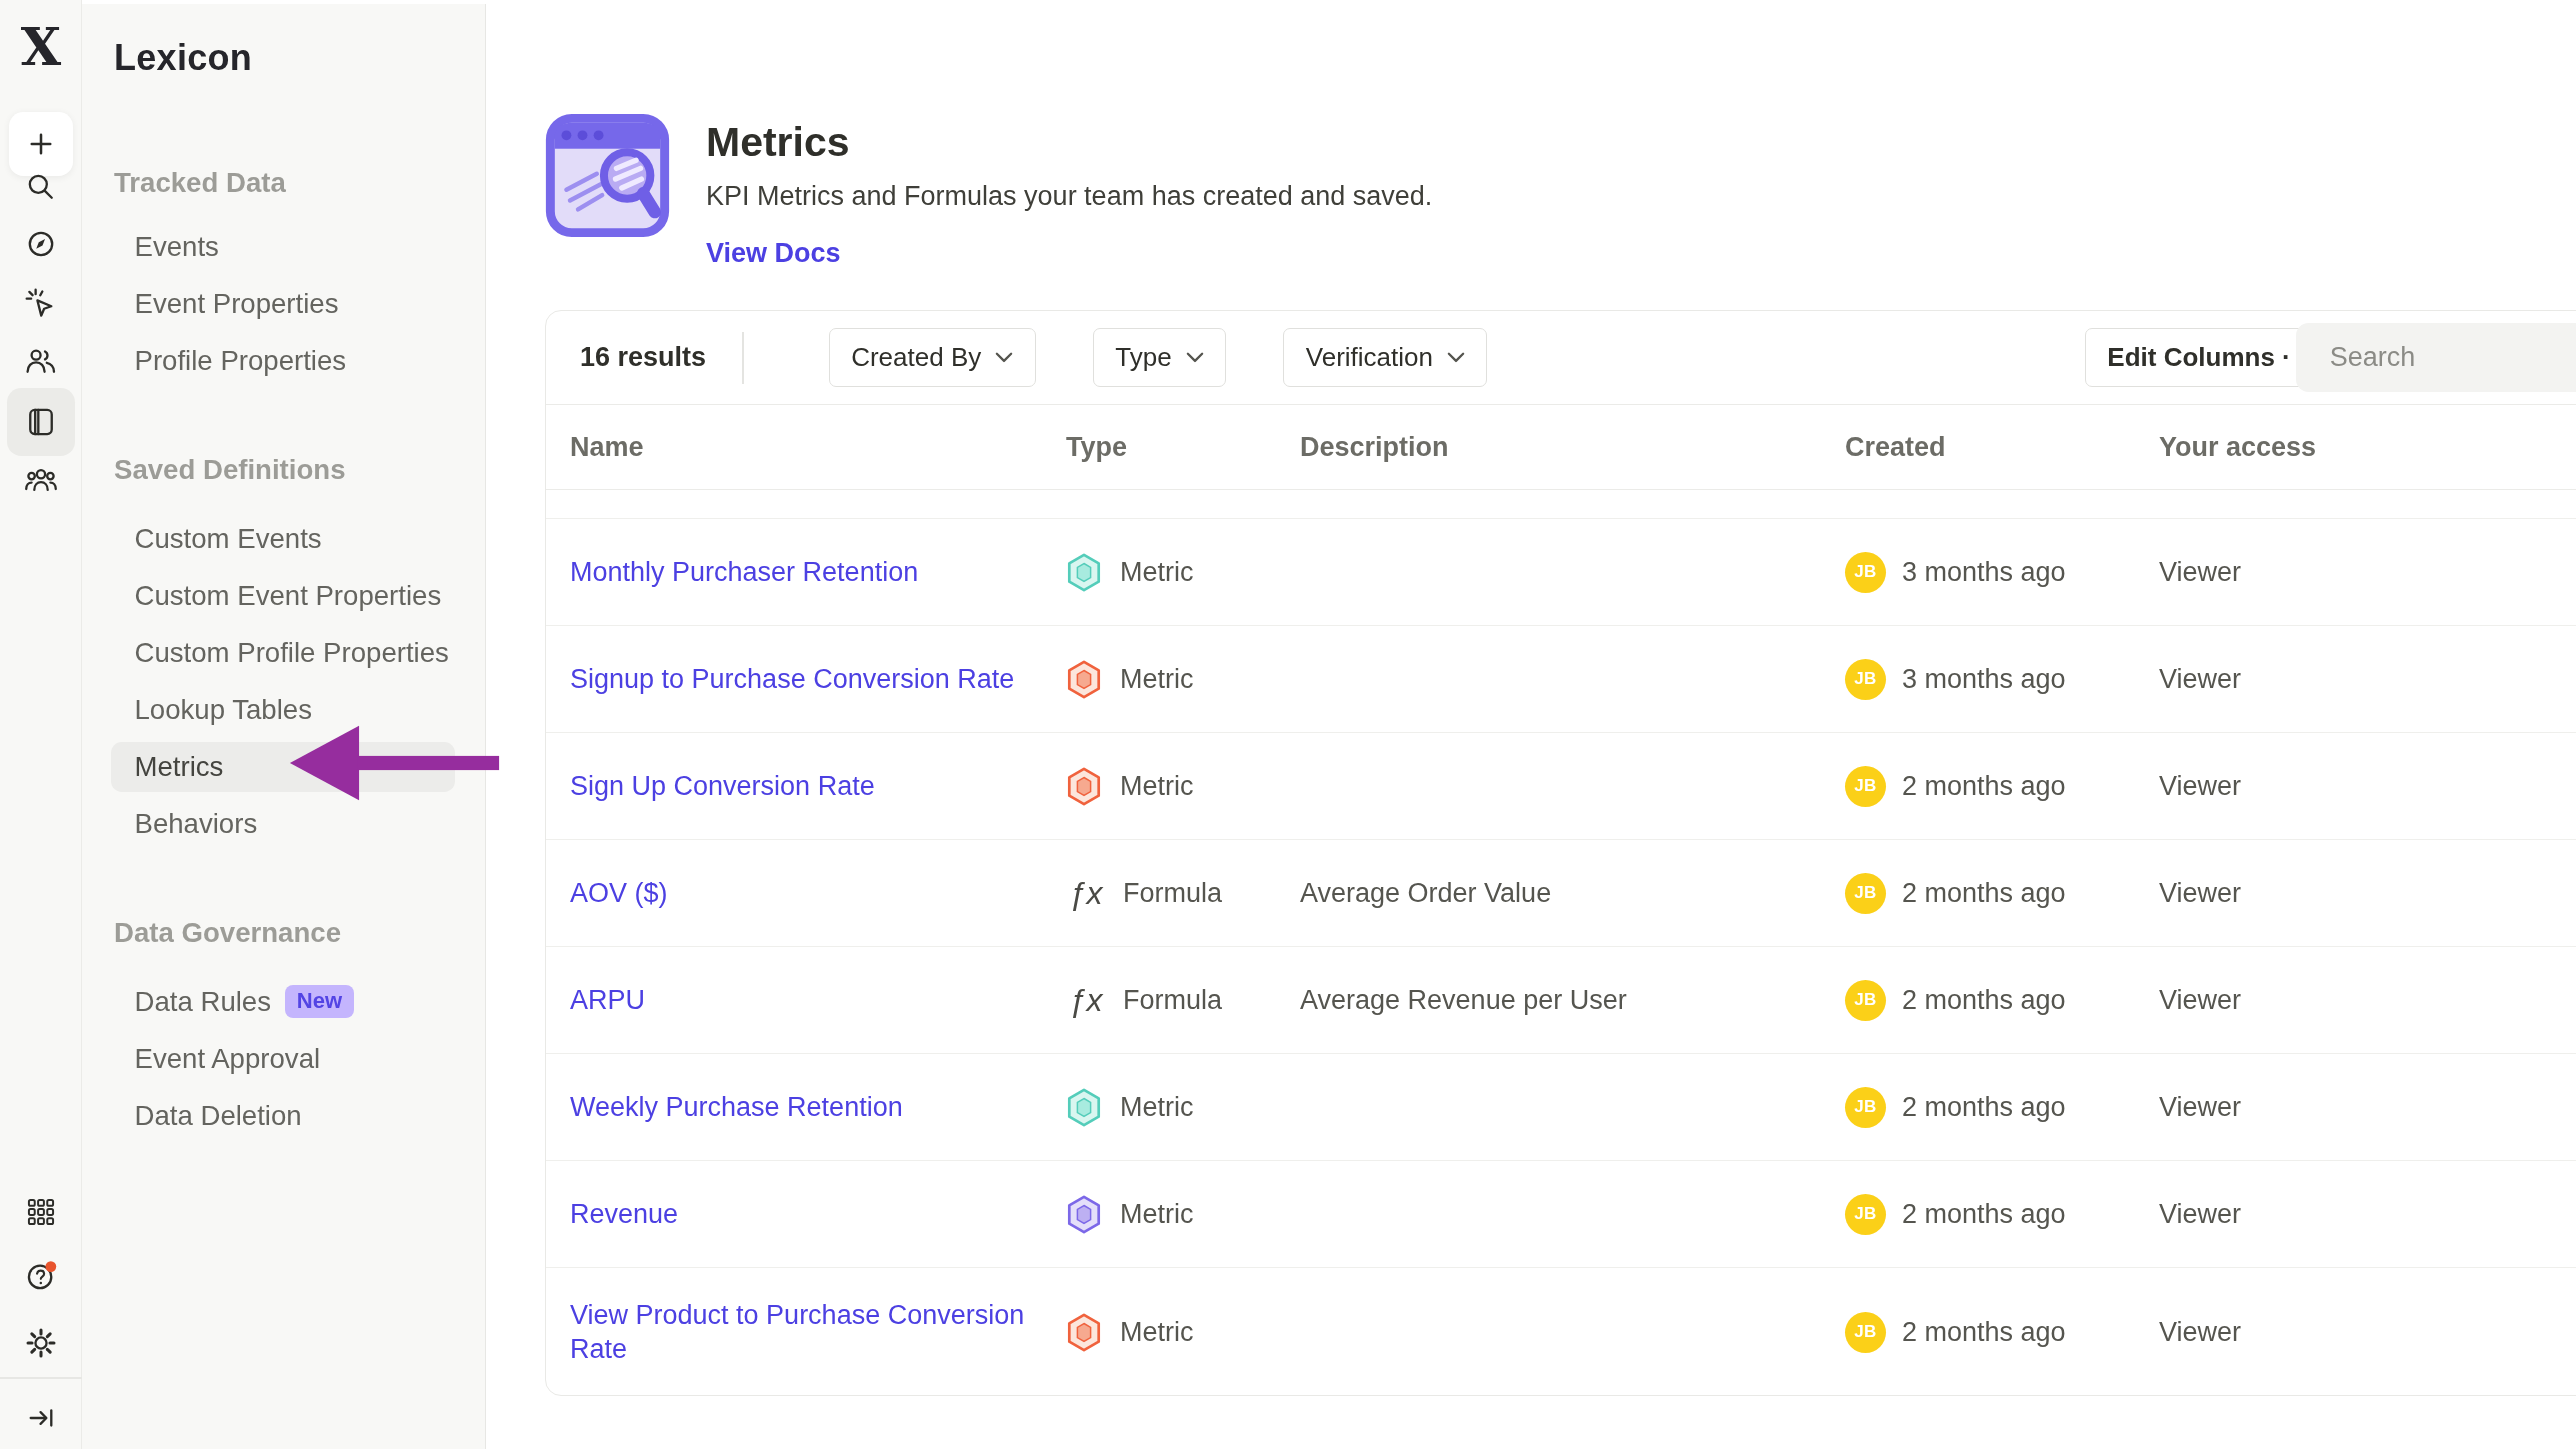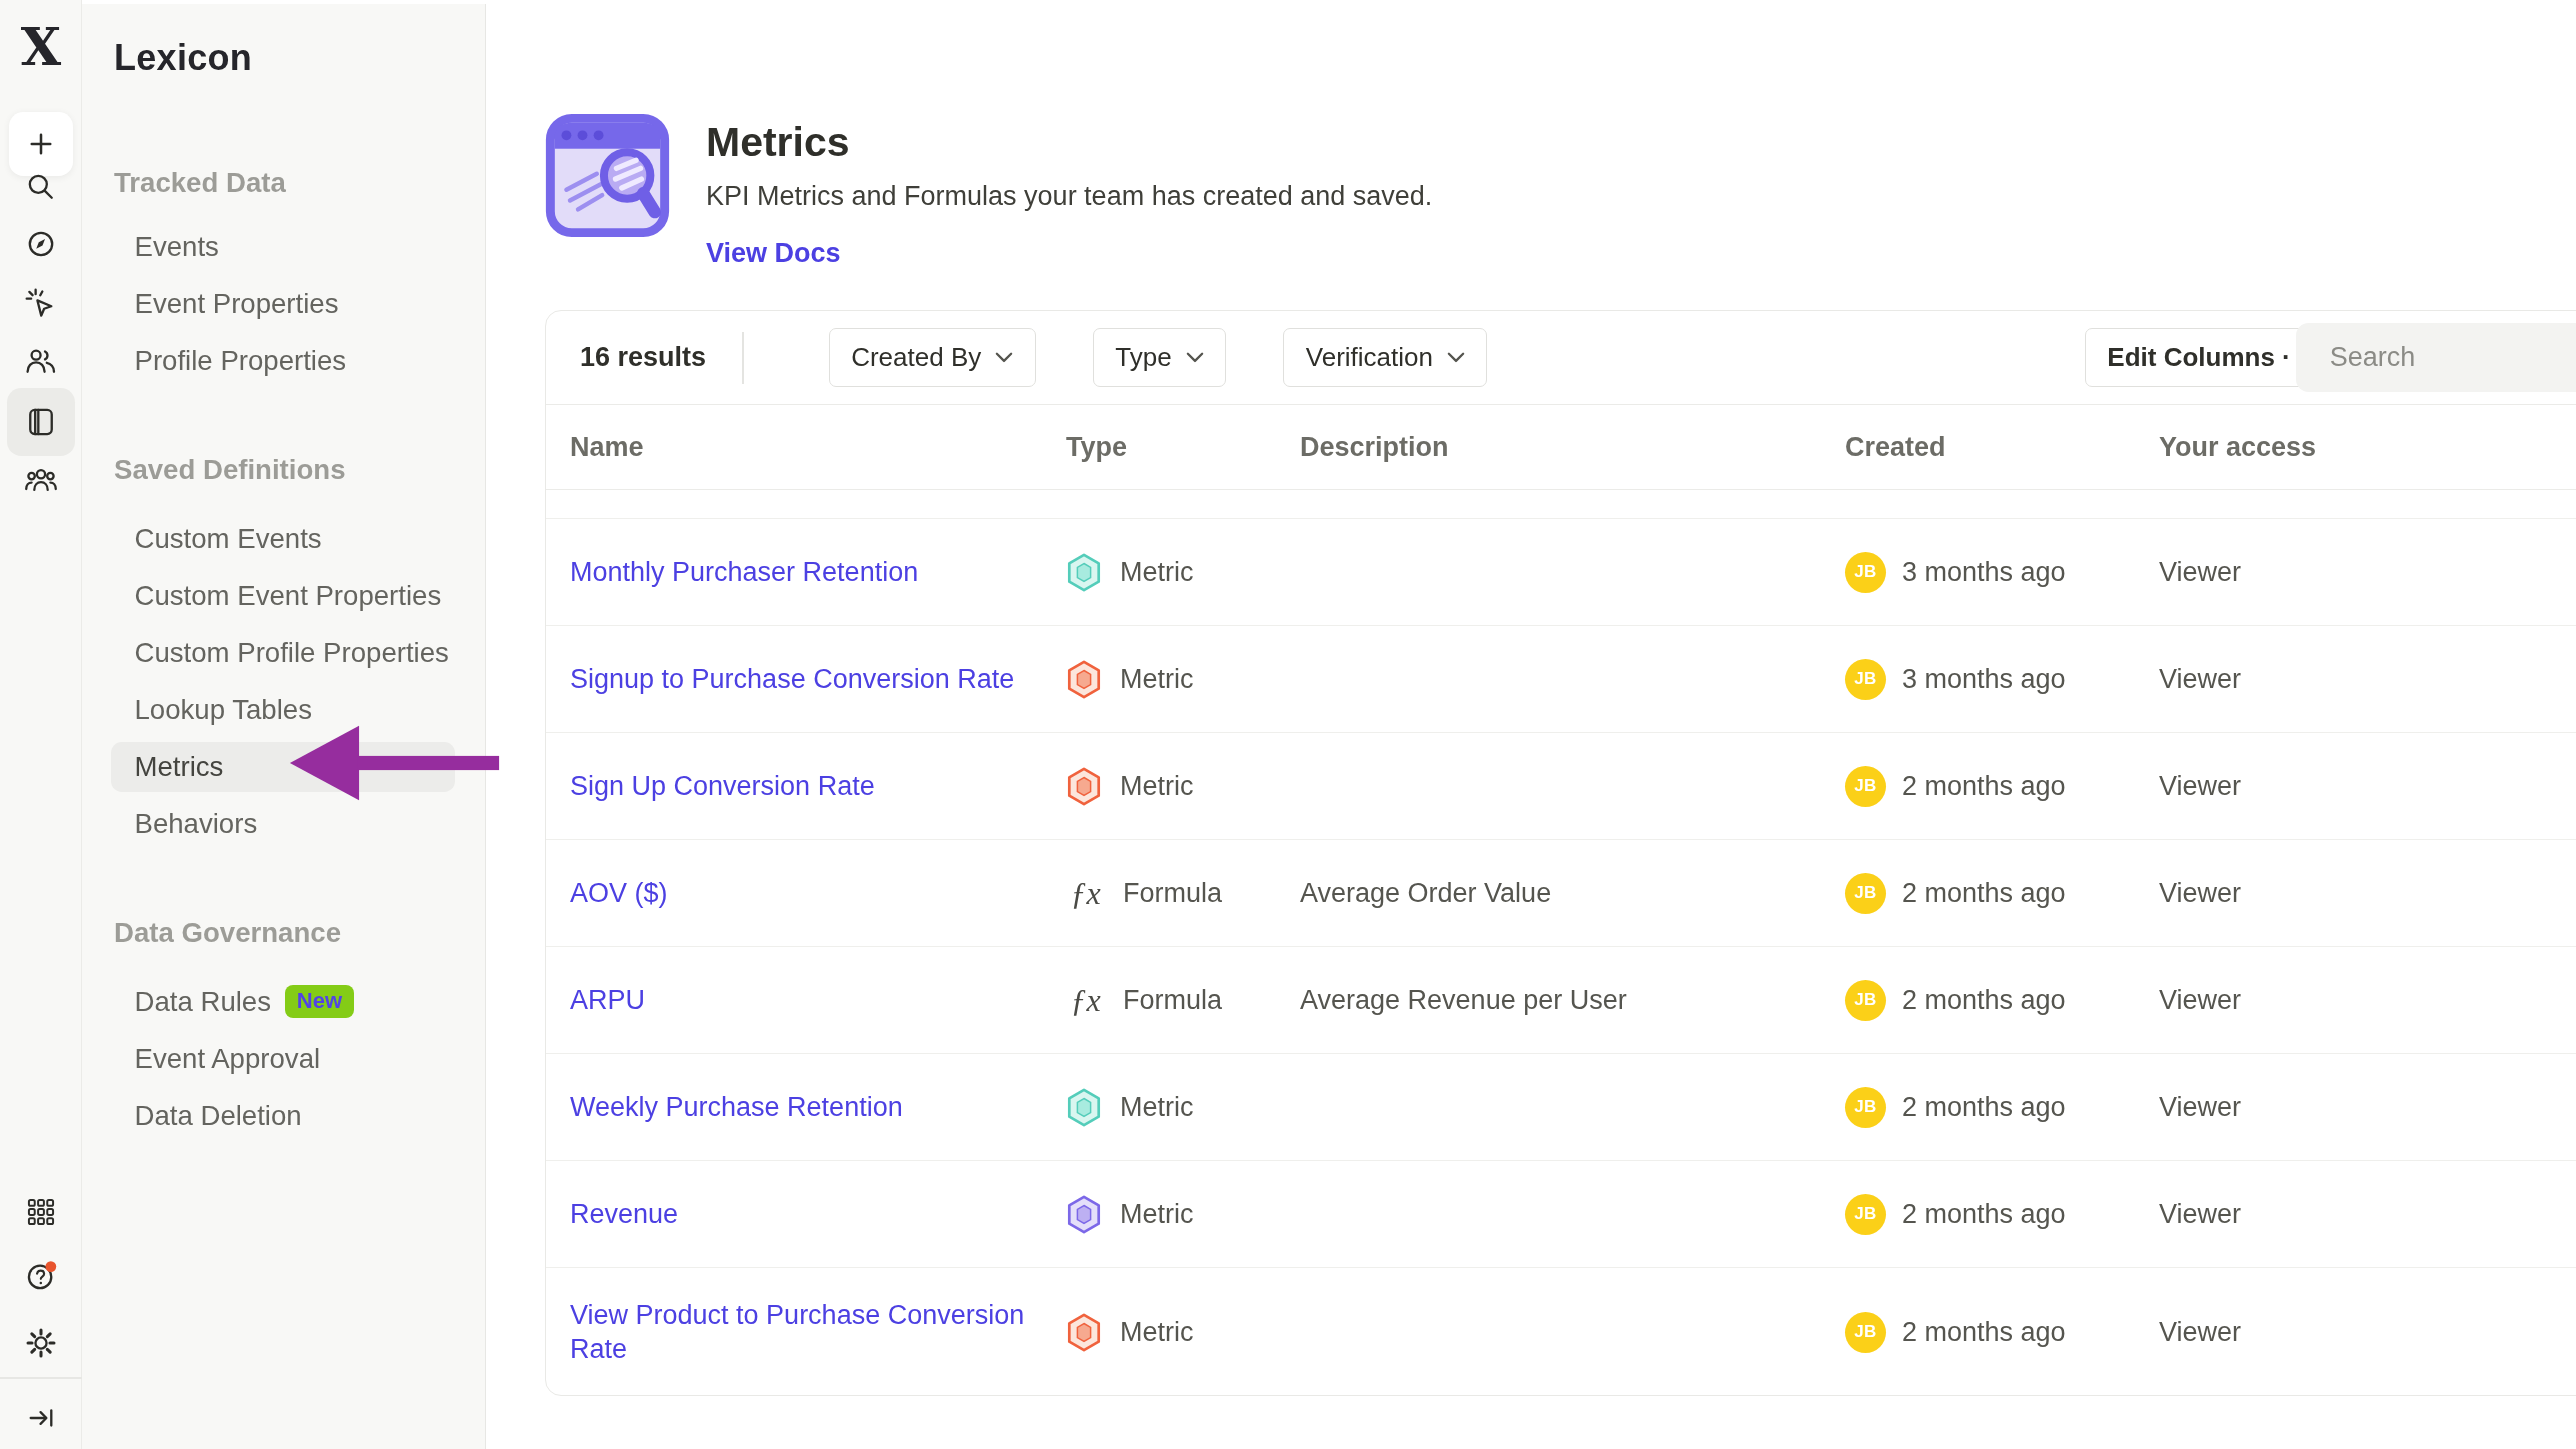--- a/index.html
+++ b/index.html
@@ -44,21 +44,21 @@
   .sb-sec2 { margin-top:64px; margin-bottom:23px; }
   .sb-sec3 { margin-top:64px; margin-bottom:23px; }
   .sb-item { height:57px; padding:0 30px 0 28.5px; display:flex; align-items:center; cursor:pointer; }
   .sb-pill {
     flex:1; height:50px; display:flex; align-items:center;
     padding-left:24px; border-radius:10.7px;
     font-size:27.6px; font-weight:500; color:#64645f; white-space:nowrap;
   }
   .sb-item.selected .sb-pill { background:#ececea; color:#44443f; }
   .sb-badge {
-    margin-left:14.2px; background:#84cc16; color:#5344e4;
+    margin-left:14.2px; background:#c4b5fd; color:#5344e4;
     font-size:22px; font-weight:600; padding:4.4px 11.6px; border-radius:8px; line-height:1.1;
   }
 
   
   .main { position:absolute; left:486px; top:0; right:0; height:1450px; background:#fff; }
   .page-header { position:absolute; left:59px; top:113px; display:flex; }
   .app-icon { width:125px; height:125px; flex:0 0 auto; }
   .header-text { margin-left:36px; padding-top:3.6px; }
   .page-title { font-size:41px; font-weight:700; color:#2f2f2a; line-height:50px; margin-bottom:12.5px; }
   .page-subtitle { font-size:27px; color:#3f3f39; line-height:34px; margin-bottom:23px; }
@@ -100,21 +100,21 @@
     align-items:center; padding-left:24px;
   }
   .thead { height:85px; border-bottom:1.8px solid #ebebe8; font-size:27px; font-weight:600; color:#6c6c66; }
   .thead > div { cursor:pointer; }
   .strip { height:29px; border-bottom:1.8px solid #efefec; }
   .trow { height:107px; border-bottom:1.8px solid #efefec; font-size:27px; color:#55554f; }
   .trow.last { height:128px; border-bottom:none; }
   .name-link { color:#4c40e2; font-weight:400; line-height:34px; max-width:471px; cursor:pointer; text-decoration:none; display:inline-block; }
   .type-cell { display:flex; align-items:center; gap:18px; }
   .hex { width:36px; height:39px; flex:0 0 auto; }
-  .fx-glyph { font-family:Liberation Serif, serif; font-style:italic; font-size:32px; color:#4a4a45; width:39px; text-align:center; flex:0 0 auto; }
+  .fx-glyph { font-family:Liberation Sans, sans-serif; font-style:italic; font-size:32px; color:#4a4a45; width:39px; text-align:center; flex:0 0 auto; }
   .created-cell { display:flex; align-items:center; gap:16px; }
   .avatar {
     width:41px; height:41px; border-radius:50%; background:#fbd018;
     color:#fff; font-size:17px; font-weight:700; letter-spacing:0.4px;
     display:flex; align-items:center; justify-content:center; flex:0 0 auto;
   }
 
   
   .annotation-arrow { position:absolute; left:286px; top:724px; width:217px; height:78px; z-index:20; pointer-events:none; }
 </style>

